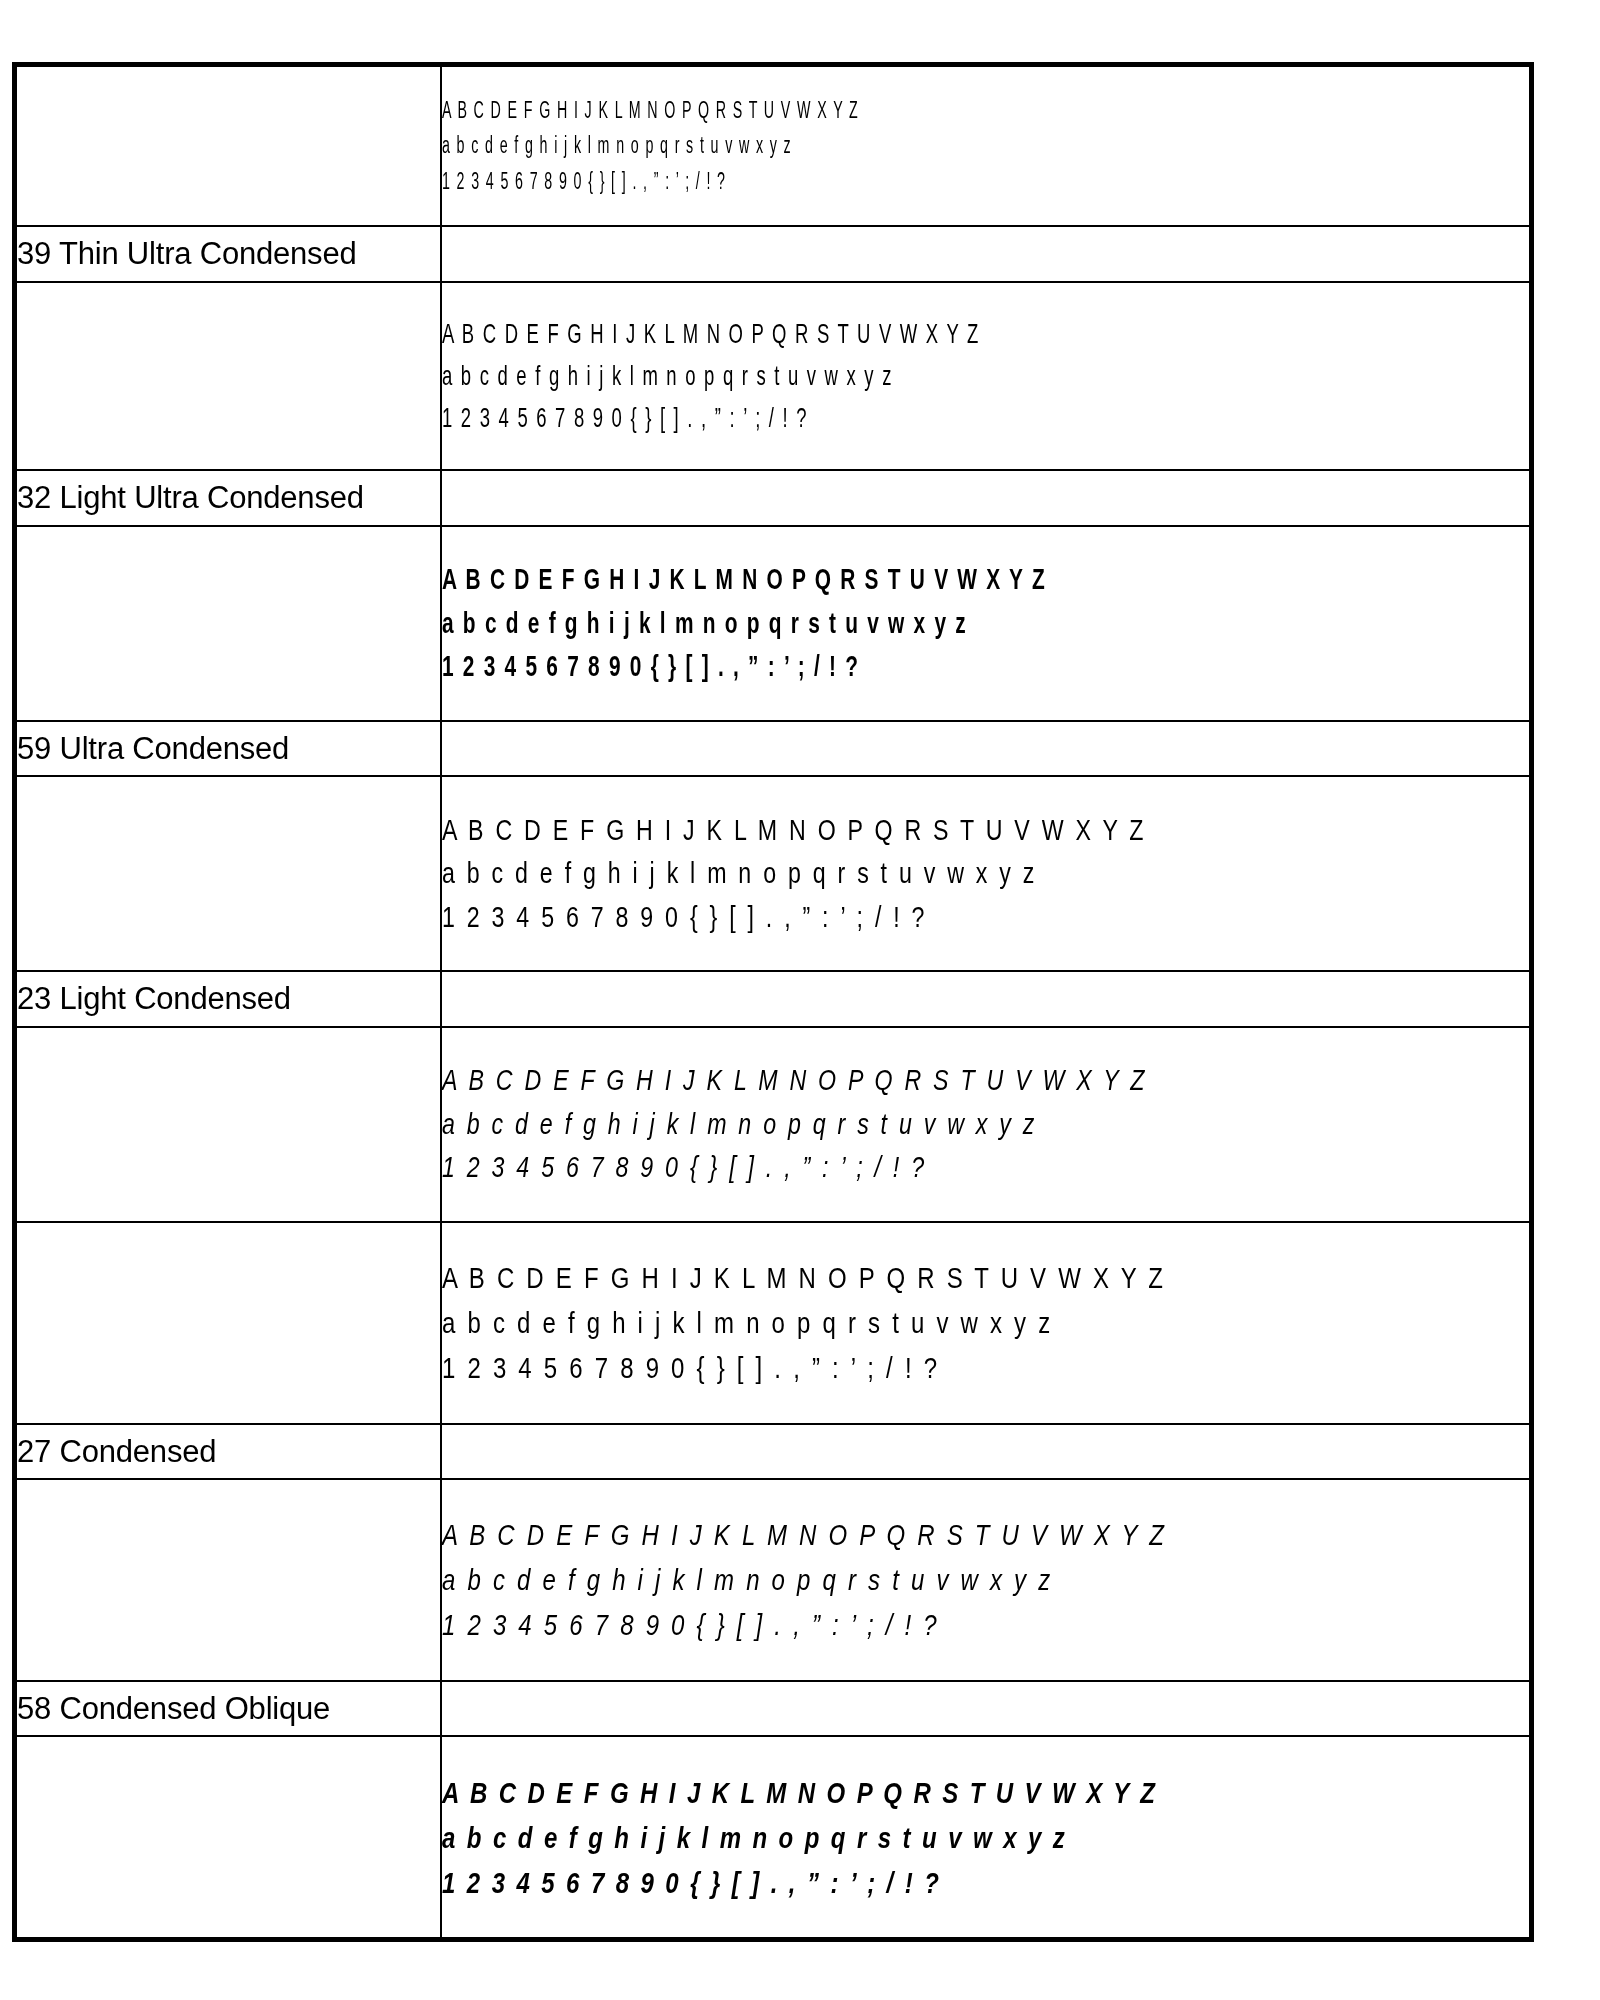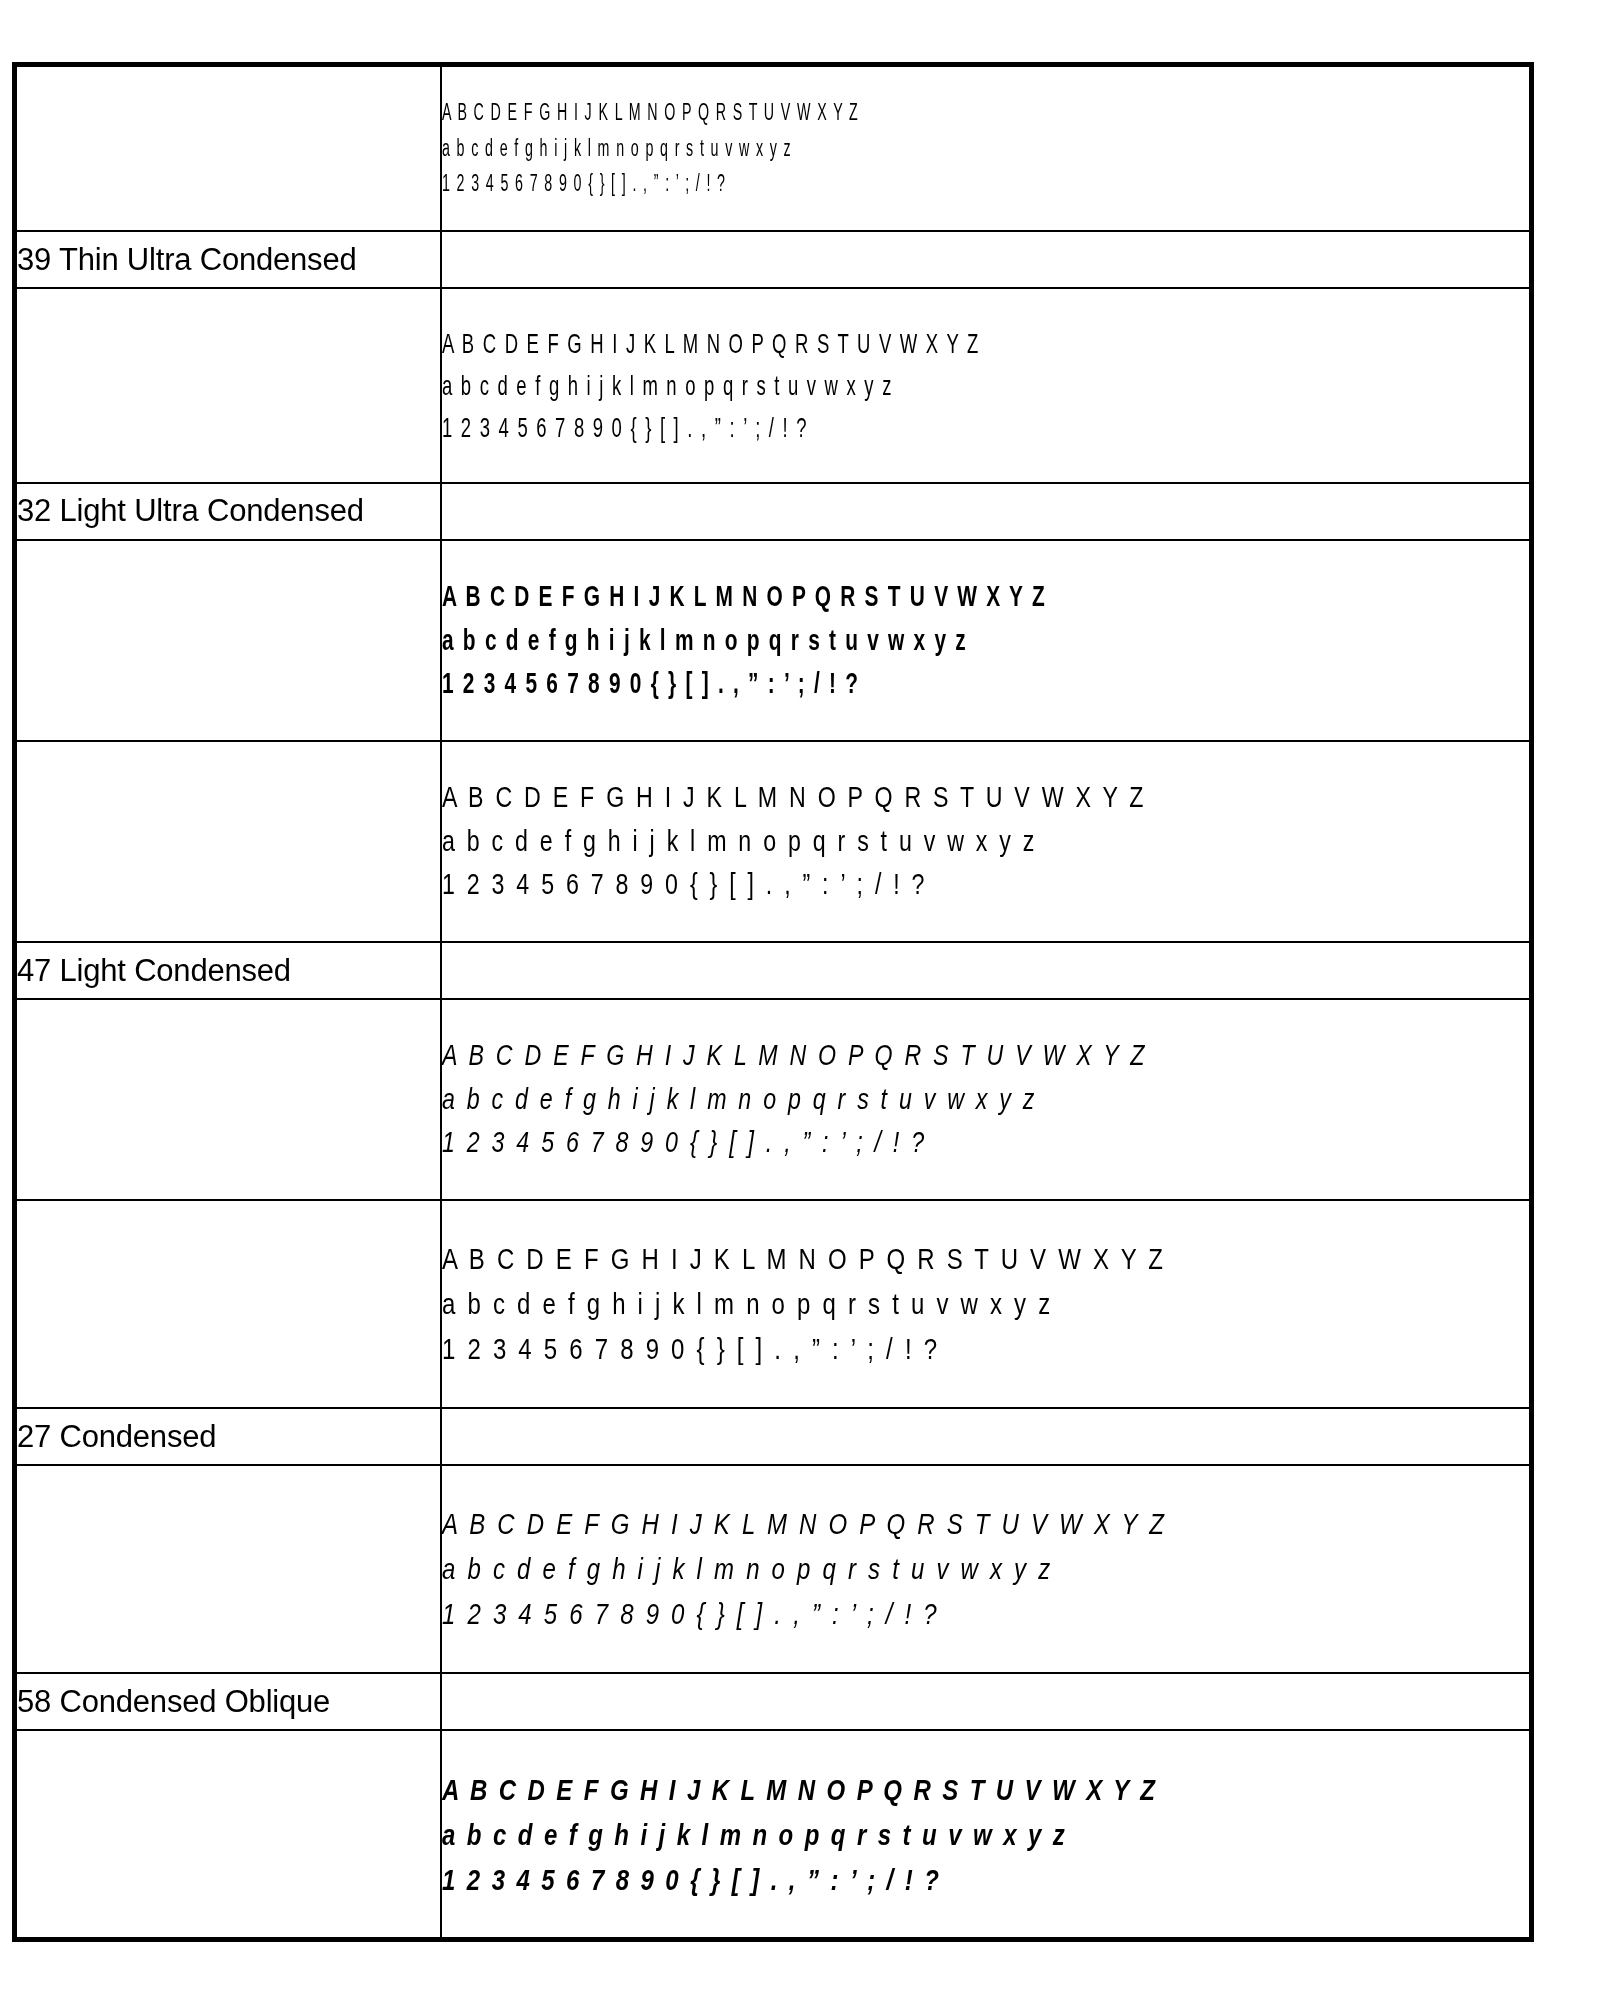--- a/index.html
+++ b/index.html
@@ -183,31 +183,35 @@
       </tr>
 
       <tr>
         <td class="blank-cell"></td>
         <td class="sample-cell s-ultra">
           <div class="line">A B C D E F G H I J K L M N O P Q R S T U V W X Y Z</div>
           <div class="line">a b c d e f g h i j k l m n o p q r s t u v w x y z</div>
           <div class="line">1 2 3 4 5 6 7 8 9 0  { }  [ ] .  ,  ”  :  ’  ;  /  !  ?</div>
         </td>
       </tr>
+      <tr>
+        <td class="label-cell">59 Ultra Condensed</td>
+        <td class="blank-cell"></td>
+      </tr>
 
       <tr>
         <td class="blank-cell"></td>
         <td class="sample-cell s-light-cond">
           <div class="line">A B C D E F G H I J K L M N O P Q R S T U V W X Y Z</div>
           <div class="line">a b c d e f g h i j k l m n o p q r s t u v w x y z</div>
           <div class="line">1 2 3 4 5 6 7 8 9 0  { }  [ ] .  ,  ”  :  ’  ;  /  !  ?</div>
         </td>
       </tr>
       <tr>
-        <td class="label-cell">47 Light Condensed</td>
+        <td class="label-cell">23 Light Condensed</td>
         <td class="blank-cell"></td>
       </tr>
 
       <tr>
         <td class="blank-cell"></td>
         <td class="sample-cell s-light-cond-obl">
           <div class="line">A B C D E F G H I J K L M N O P Q R S T U V W X Y Z</div>
           <div class="line">a b c d e f g h i j k l m n o p q r s t u v w x y z</div>
           <div class="line">1 2 3 4 5 6 7 8 9 0  { }  [ ] .  ,  ”  :  ’  ;  /  !  ?</div>
         </td>

